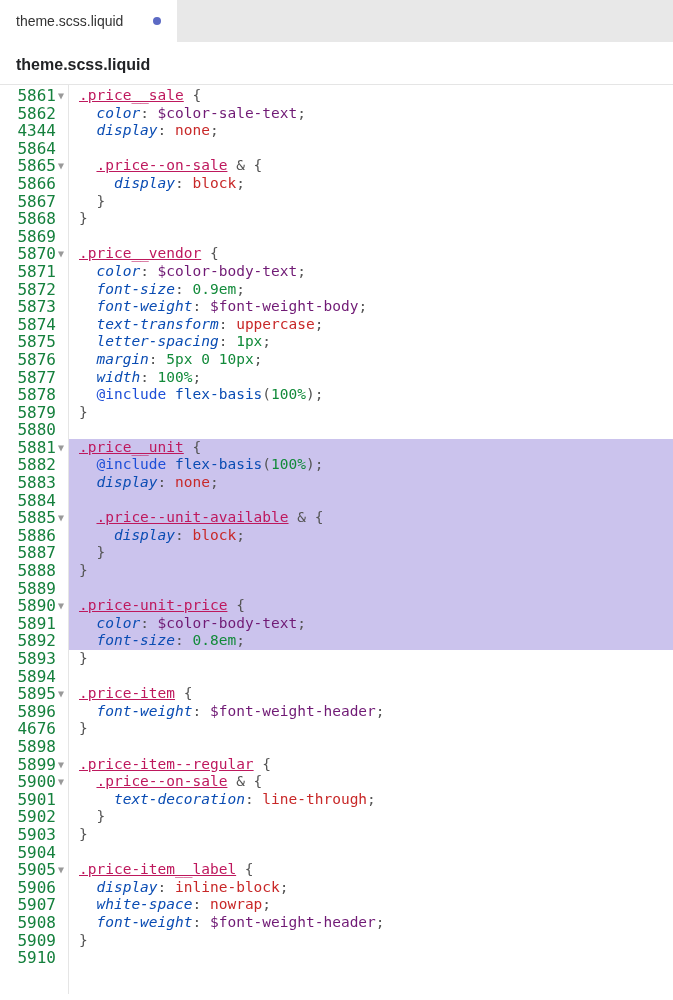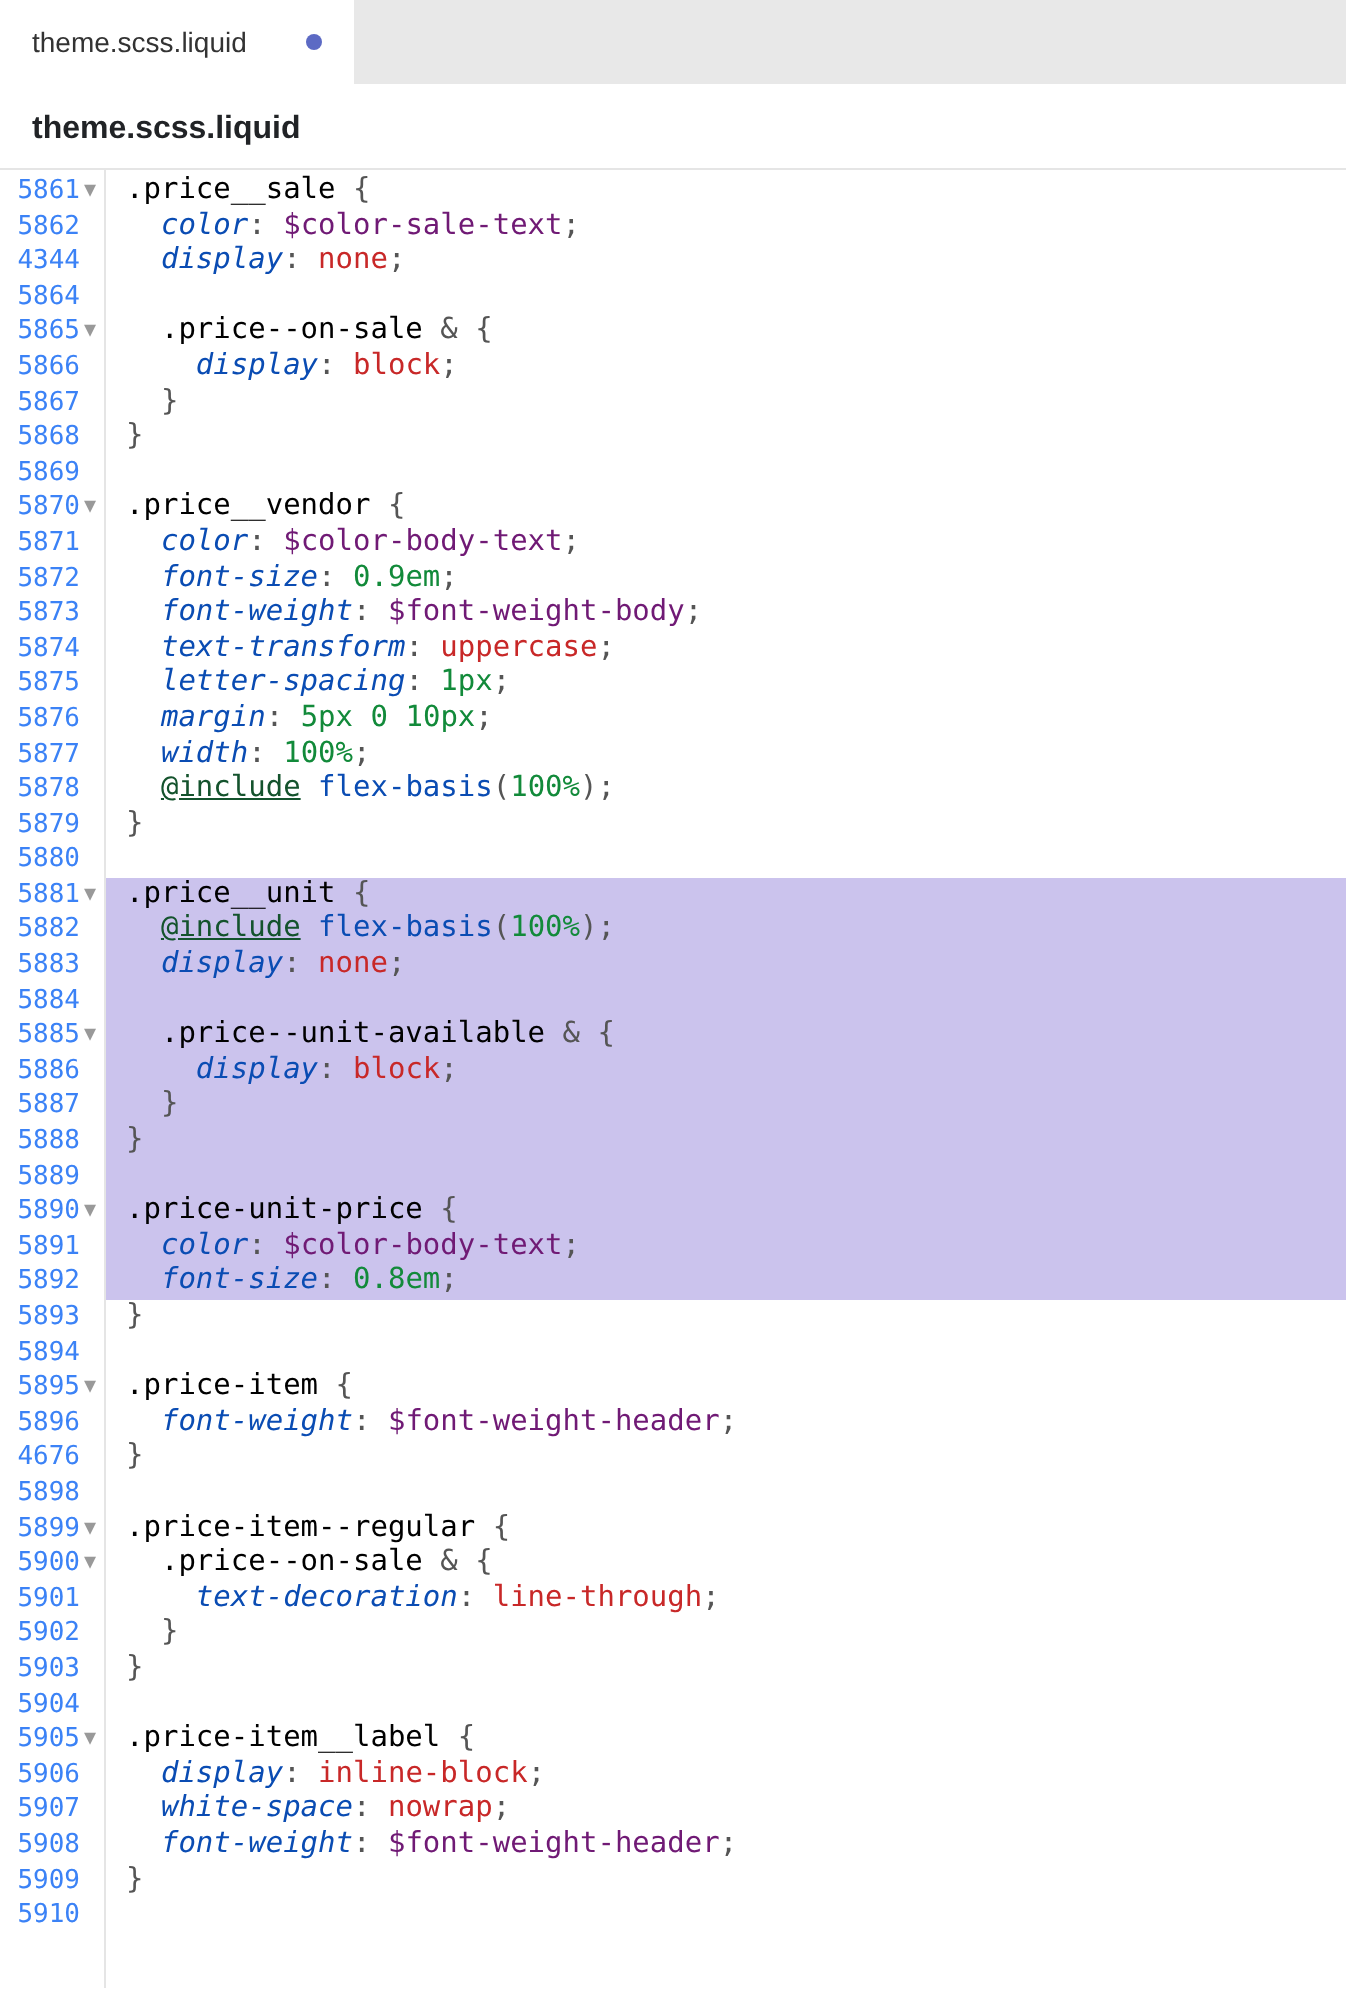--- a/index.html
+++ b/index.html
@@ -56,22 +56,23 @@
   display: flex;
   justify-content: flex-end;
   align-items: center;
   height: 17.6px;
   padding-right: 2px;
 }
 .ln {
   width: 40px;
   text-align: right;
   font-family: "Menlo", "Monaco", "Consolas", monospace;
-  font-size: 13px;
-  color: #3b82f6;
+  font-size: 16px;
+  color: #15803d;
+  margin-left: 16px;
 }
 .fold {
   width: 10px;
   text-align: center;
   color: #999;
   font-size: 10px;
 }
 .code {
   flex: 1;
   white-space: pre;
@@ -80,26 +81,26 @@
   border-left: 1px solid #e5e5e5;
 }
 .code-line {
   height: 17.6px;
 }
 .code-line.hl {
   background: #cbc3ed;
   margin-left: -10px;
   padding-left: 10px;
 }
-.t-sel { color: #000000; }
+.t-sel { color: #be185d; text-decoration: underline; }
 .t-prop { color: #0a4cb3; font-style: italic; }
 .t-var { color: #701a75; }
 .t-num { color: #128a3a; }
 .t-val { color: #c82828; }
-.t-kw { color: #14532d; text-decoration: underline; }
+.t-kw { color: #1d4ed8; }
 .t-fn { color: #0a4cb3; text-align: center; }
 .t-punc { color: #555; }
 </style>
 </head>
 <body>
 
 <div class="tab-bar">
   <div class="tab">
     <span>theme.scss.liquid</span>
     <span class="modified-dot"></span>

